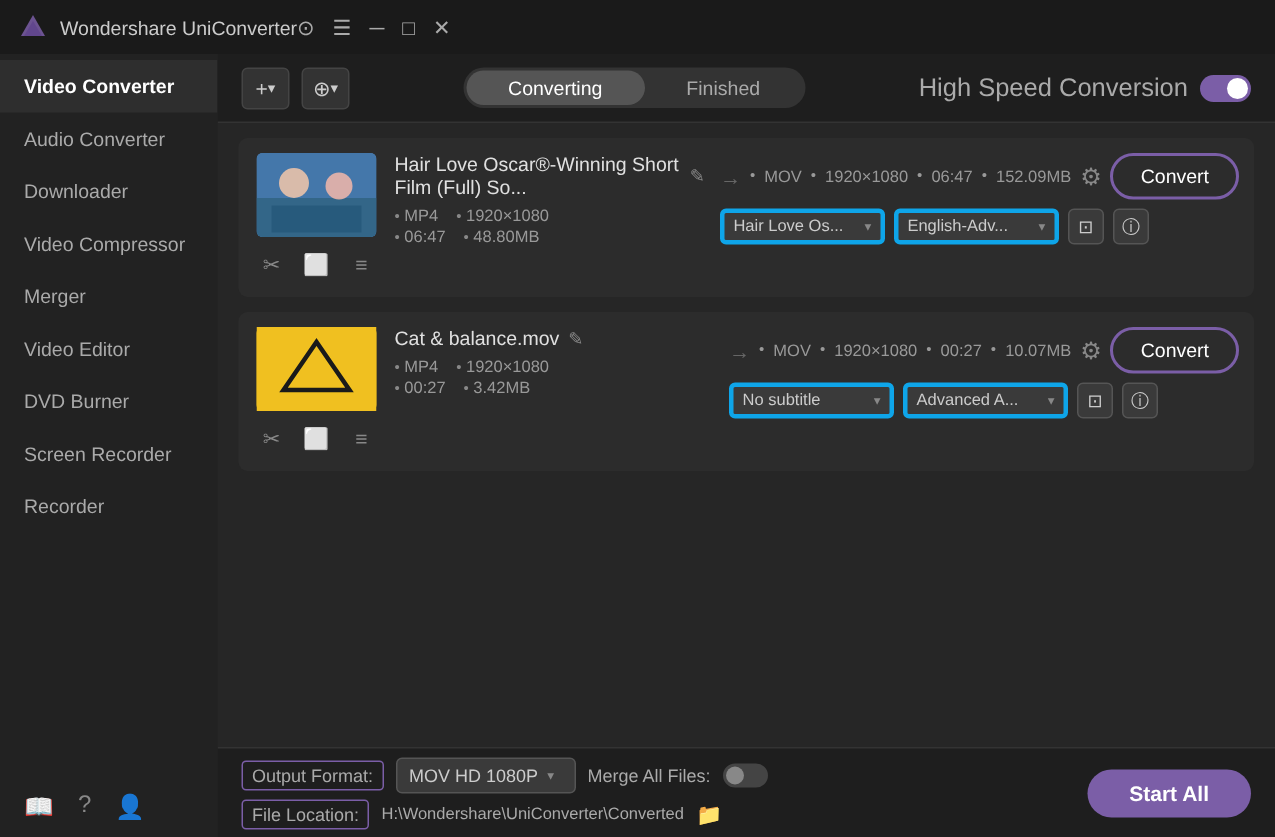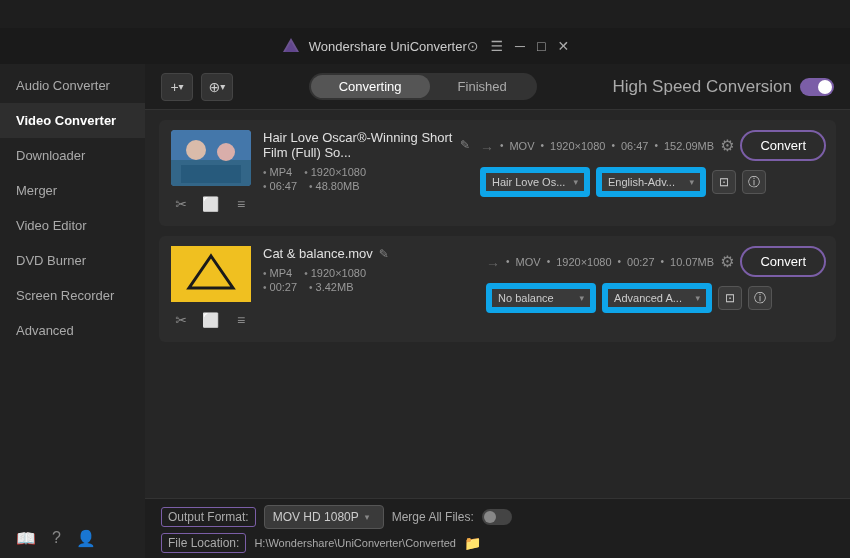--- a/index.html
+++ b/index.html
@@ -13,24 +13,23 @@
       display: flex;
       flex-direction: column;
     }
 
     
     .titlebar {
       height: 36px;
       background: #1a1a1a;
       display: flex;
       align-items: center;
-      justify-content: center;
+      justify-content: flex-start;
       padding: 0 12px;
       flex-shrink: 0;
-      margin-top: 28px;
     }
     .titlebar-left {
       display: flex;
       align-items: center;
       gap: 8px;
     }
     .app-logo {
       width: 20px;
       height: 20px;
     }
@@ -266,21 +265,21 @@
       white-space: nowrap;
     }
 
     .subtitle-row {
       display: flex;
       align-items: center;
       gap: 6px;
     }
     .dropdown-sm {
       background: #3a3a3a;
-      border: 6px solid #0ea5e9;
+      border: 3px solid #0ea5e9;
       border-radius: 4px;
       color: #ccc;
       font-size: 11px;
       padding: 3px 6px;
       display: flex;
       align-items: center;
       gap: 4px;
       cursor: pointer;
       min-width: 110px;
     }
@@ -470,43 +469,46 @@
     <span class="titlebar-icon">☰</span>
     <span class="titlebar-icon">─</span>
     <span class="titlebar-icon">□</span>
     <span class="titlebar-icon">✕</span>
   </div>
 </div>
 
 <div class="main-layout">
 
   <div class="sidebar">
+    <div class="sidebar-item active">
+      <span>Video Converter</span>
+    </div>
     <div class="sidebar-item">
       <span>Audio Converter</span>
     </div>
-    <div class="sidebar-item active">
-      <span>Video Converter</span>
-    </div>
     <div class="sidebar-item">
       <span>Downloader</span>
     </div>
     <div class="sidebar-item">
+      <span>Video Compressor</span>
+    </div>
+    <div class="sidebar-item">
       <span>Merger</span>
     </div>
     <div class="sidebar-item">
       <span>Video Editor</span>
     </div>
     <div class="sidebar-item">
       <span>DVD Burner</span>
     </div>
     <div class="sidebar-item">
       <span>Screen Recorder</span>
     </div>
     <div class="sidebar-item">
-      <span>Advanced</span>
+      <span>Recorder</span>
     </div>
     <div class="sidebar-bottom">
       <span class="sidebar-bottom-icon">📖</span>
       <span class="sidebar-bottom-icon">?</span>
       <span class="sidebar-bottom-icon">👤</span>
     </div>
   </div>
 
   <div class="content">
 
@@ -675,21 +677,21 @@
                 <span class="dot-bullet">•</span>
                 <span>00:27</span>
                 <span class="dot-bullet">•</span>
                 <span>10.07MB</span>
               </div>
               <span class="gear-icon">⚙</span>
               <button class="convert-btn">Convert</button>
             </div>
             <div class="subtitle-row">
               <div class="dropdown-sm">
-                <span>No balance</span>
+                <span>No subtitle</span>
                 <span class="dropdown-sm-arrow">▾</span>
               </div>
               <div class="dropdown-sm">
                 <span>Advanced A...</span>
                 <span class="dropdown-sm-arrow">▾</span>
               </div>
               <div class="icon-btn-sm">⊡</div>
               <div class="icon-btn-sm">ⓘ</div>
             </div>
           </div>
@@ -708,16 +710,17 @@
           </div>
           <span class="merge-label">Merge All Files:</span>
           <div class="toggle-sm"></div>
         </div>
         <div class="bottom-row bottom-path-row">
           <span class="bottom-label">File Location:</span>
           <span>H:\Wondershare\UniConverter\Converted</span>
           <span class="folder-icon">📁</span>
         </div>
       </div>
+      <button class="start-all-btn">Start All</button>
     </div>
 
   </div>
 </div>
 
 </body></html>

